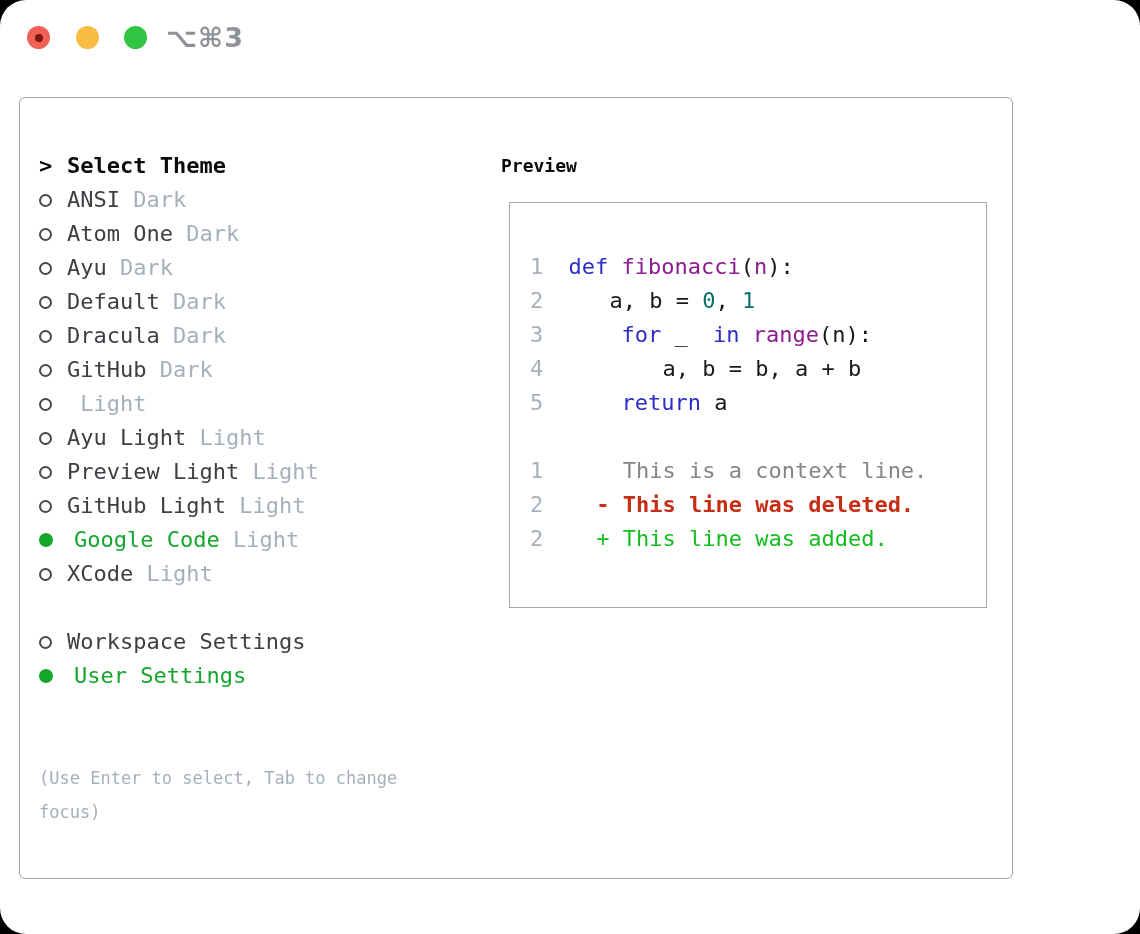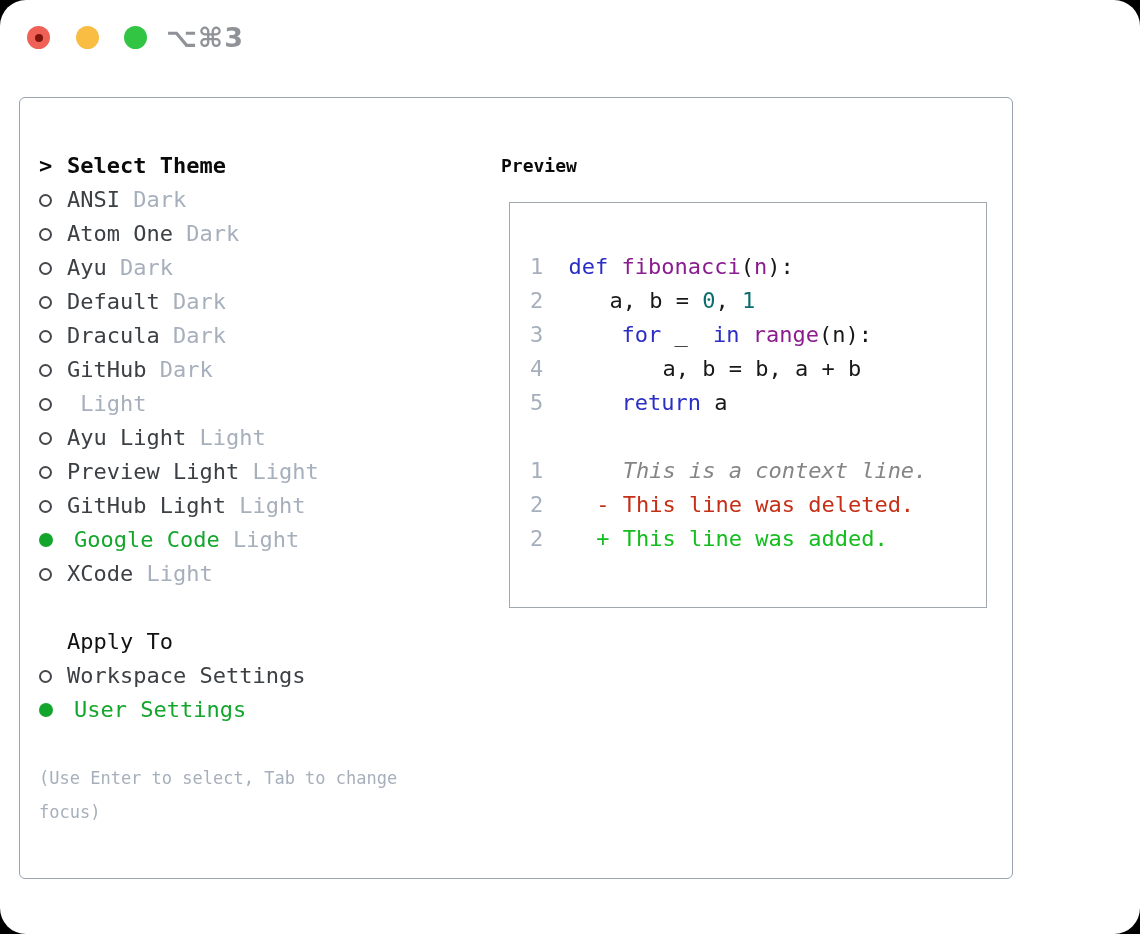--- a/index.html
+++ b/index.html
@@ -38,22 +38,22 @@
   
   .preview-label{position:absolute;left:481px;top:51px;height:34px;line-height:34px;font-size:18px;font-weight:bold;color:#0a0a0a;}
   .preview-box{position:absolute;left:489px;top:104px;width:478px;height:406px;border:1.5px solid #a0a8b2;background:#fff;box-sizing:border-box;}
   .code{position:absolute;left:20px;top:47px;}
   .code .row{white-space:pre;}
   .tok-num{color:var(--muted);}
   .tok-kw{color:var(--kw);margin-left:12px;}
   .tok-fn{color:var(--fn);}
   .tok-lit{color:var(--lit);}
   .tok-pl{color:#17181a;}
-  .tok-ctx{color:var(--ctx);font-style:italic;}
-  .tok-del{color:var(--del);}
+  .tok-ctx{color:var(--ctx);}
+  .tok-del{color:var(--del);font-weight:bold;}
   .tok-add{color:var(--add);}
 </style>
 </head>
 <body>
 
 <div class="window">
 
   <div class="traffic">
     <span class="light red"><span class="dot"></span></span>
     <span class="light yellow"></span>
@@ -76,23 +76,20 @@
         <div class="row"><span class="marker"><span class="ring"></span></span><span class="t-name">GitHub</span><span class="t-variant"> Dark</span></div>
         <div class="row"><span class="marker"><span class="ring"></span></span><span class="t-variant"> Light</span></div>
         <div class="row"><span class="marker"><span class="ring"></span></span><span class="t-name">Ayu Light</span><span class="t-variant"> Light</span></div>
         <div class="row"><span class="marker"><span class="ring"></span></span><span class="t-name">Preview Light</span><span class="t-variant"> Light</span></div>
         <div class="row"><span class="marker"><span class="ring"></span></span><span class="t-name">GitHub Light</span><span class="t-variant"> Light</span></div>
         <div class="row"><span class="marker"><span class="ring sel"></span></span><span class="t-name sel">Google Code</span><span class="t-variant"> Light</span></div>
         <div class="row"><span class="marker"><span class="ring"></span></span><span class="t-name">XCode</span><span class="t-variant"> Light</span></div>
       </div>
 
     <div class="apply">
-      <div class="row">
-        <span class="marker"></span><span class="apply-label">Apply To</span>
-      </div>
 
     <div class="row"><span class="marker"><span class="ring"></span></span><span class="t-name">Workspace Settings</span></div>
         <div class="row"><span class="marker"><span class="ring sel"></span></span><span class="t-name sel">User Settings</span></div>
       </div>
 
     <div class="hint">(Use Enter to select, Tab to change focus)</div>
 
     <div class="preview-label">Preview</div>
 
     <div class="preview-box">

